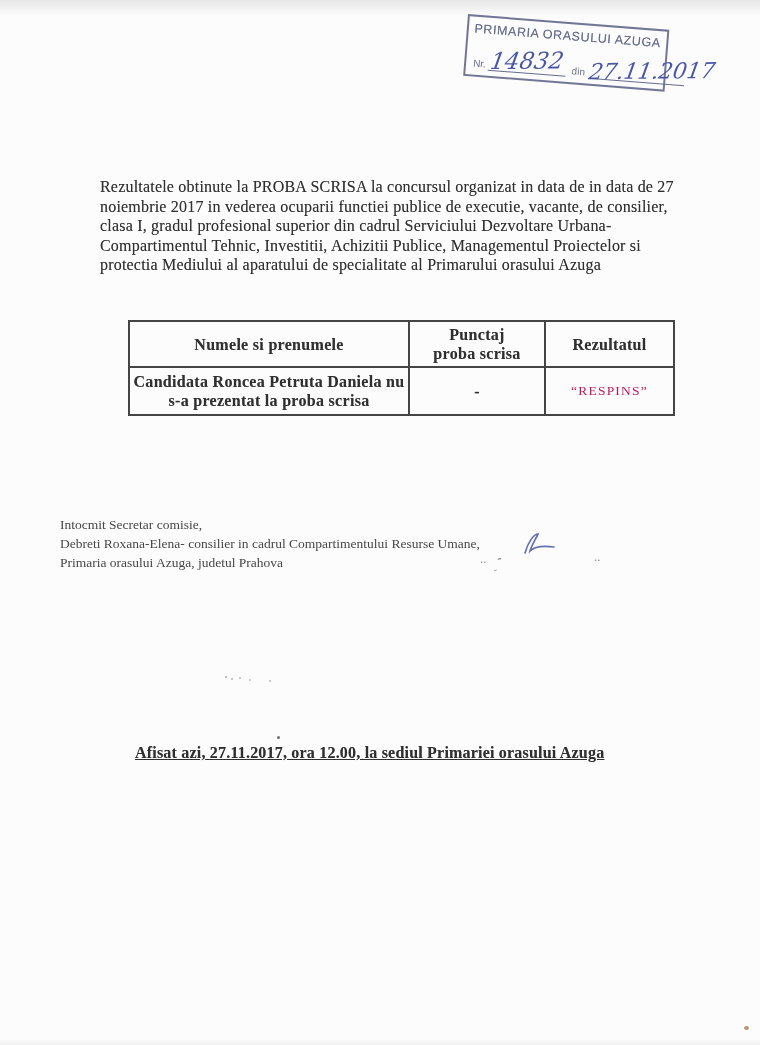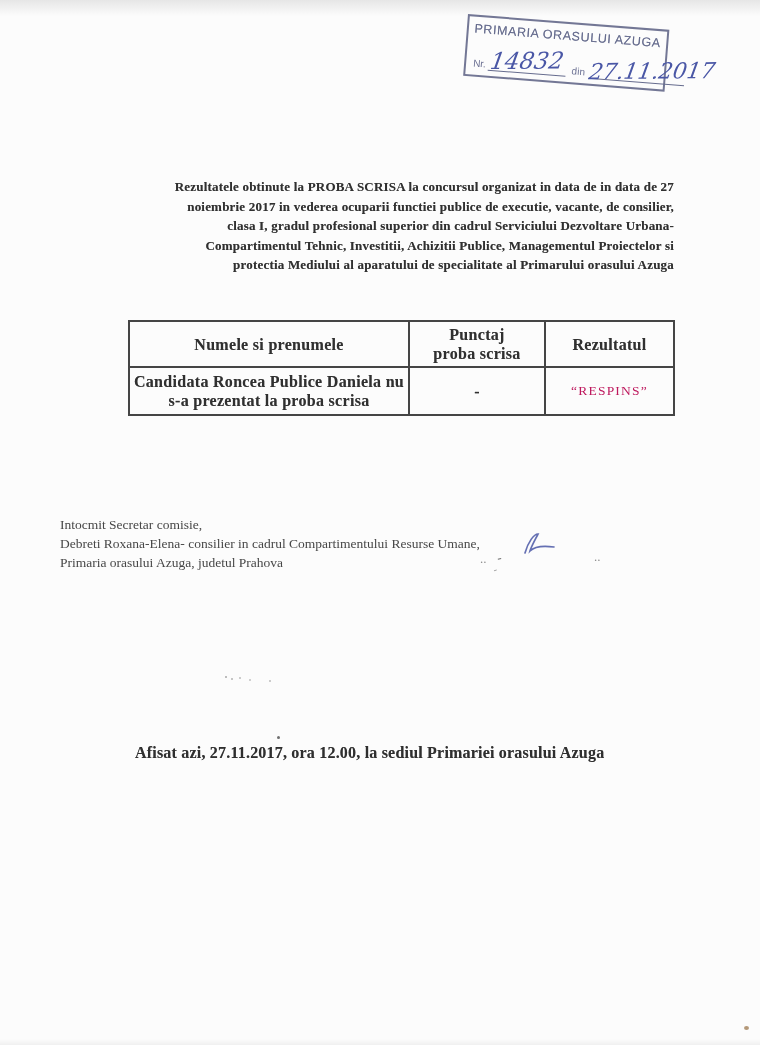--- a/index.html
+++ b/index.html
@@ -56,22 +56,22 @@
     font-family:"DejaVu Serif", serif;font-style:italic;
     font-size:23px;line-height:20px;color:#4a57a6;
     display:inline-block;transform:rotate(-5deg) skewX(-10deg);
     white-space:nowrap;
   }
   .hand-date{font-size:22px;}
 
   
   .doc-title{
     position:absolute;left:100px;top:177px;width:574px;
-    text-align:right;white-space:pre;
-    font-weight:bold;font-size:13px;line-height:19.5px;
+    text-align:left;white-space:pre;
+    font-weight:normal;font-size:16px;line-height:19.5px;
     letter-spacing:0.2px;color:#303030;
     text-shadow:0 0 0.5px rgba(48,48,48,0.45);
   }
 
   
   .results-table{
     position:absolute;left:128px;top:320px;
     border-collapse:collapse;table-layout:fixed;width:521px;
   }
   .results-table td{
@@ -111,20 +111,21 @@
   .mark2{left:497px;top:550px;transform:rotate(-12deg);color:#707070;}
   .mark3{left:594px;top:549px;}
   .mark4{left:493px;top:563px;font-size:11px;color:#9a9a9a;transform:rotate(-20deg);}
 
   
   .affix-line{
     position:absolute;left:135px;top:744px;
     font-weight:bold;font-size:16px;letter-spacing:0.2px;
     color:#2f2f2f;white-space:nowrap;
     text-shadow:0 0 0.5px rgba(47,47,47,0.45);
+    text-decoration:underline;
   }
 
   
   .speck{position:absolute;border-radius:50%;}
   .speck-a{left:225px;top:676px;width:2px;height:2px;background:#a9a9a9;
     box-shadow:6px 2px 0 #b5b5b5, 14px 1px 0 #bcbcbc, 24px 3px 0 #c2c2c2, 44px 4px 0 #bdbdbd;}
   .speck-b{left:277px;top:736px;width:3px;height:3px;background:#6f6f6f;}
   .speck-c{left:744px;top:1026px;width:5px;height:4px;background:#b49878;}
 </style>
 </head>
@@ -150,21 +151,21 @@
 
   <table class="results-table">
     <tbody>
         <tr class="row-head">
       <td class="col-name cell-bold">Numele si prenumele</td>
       <td class="col-score cell-bold">Punctaj
 proba scrisa</td>
       <td class="col-result cell-bold cell-top">Rezultatul</td>
     </tr>
     <tr class="row-data">
-      <td class="col-name cell-bold">Candidata Roncea Publice Daniela nu
+      <td class="col-name cell-bold">Candidata Roncea Petruta Daniela nu
 s-a prezentat la proba scrisa</td>
       <td class="col-score cell-bold cell-bottom">-</td>
       <td class="col-result cell-result cell-top">“RESPINS”</td>
     </tr>
   </tbody>
     </table>
 
   <div class="signature">Intocmit Secretar comisie,
 Debreti Roxana-Elena- consilier in cadrul Compartimentului Resurse Umane,
 Primaria orasului Azuga, judetul Prahova</div>

